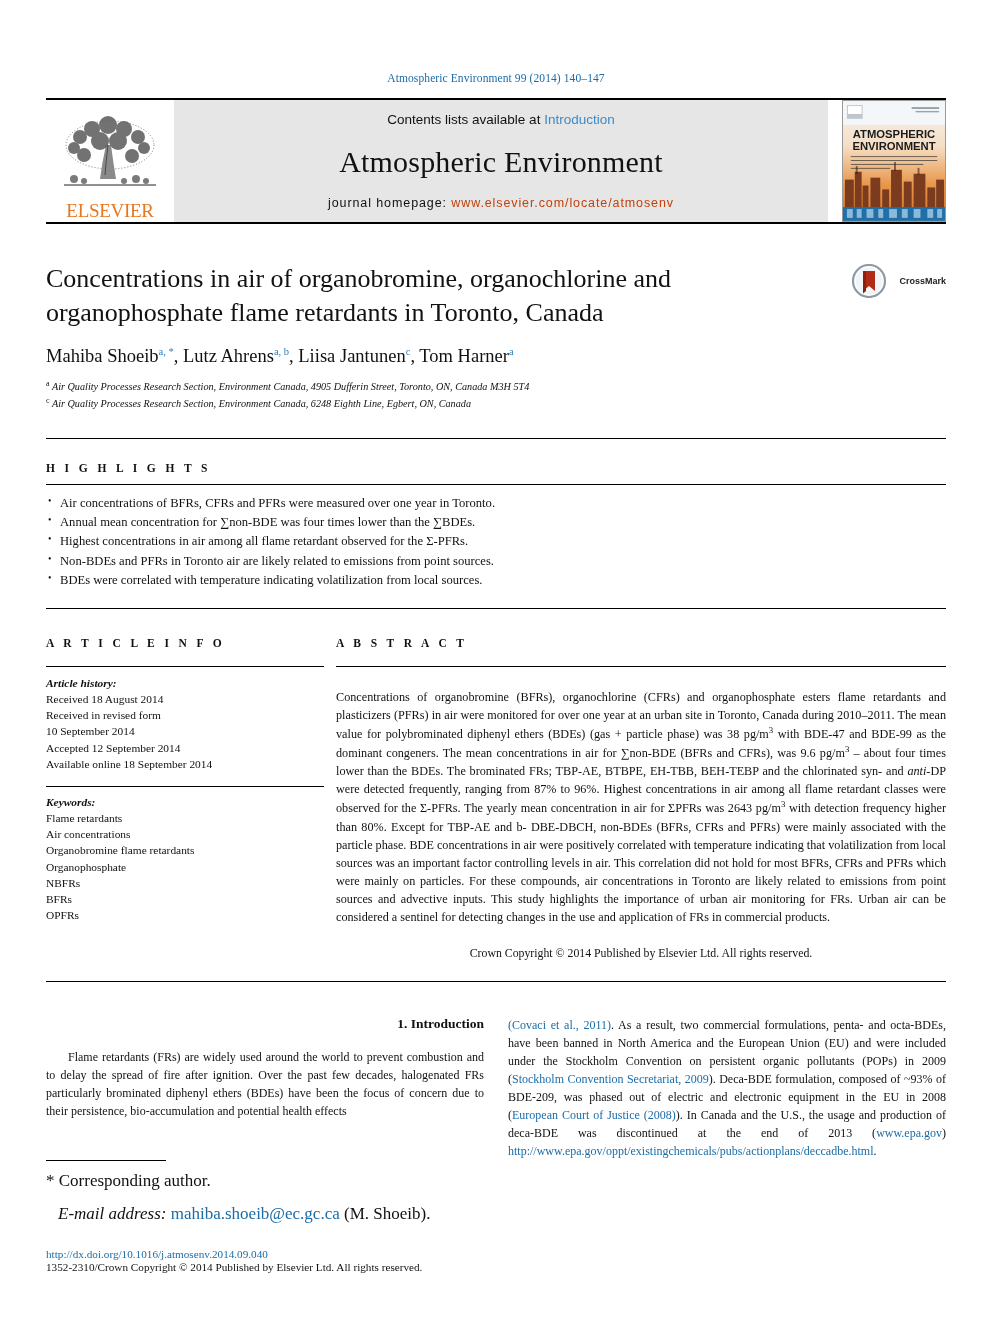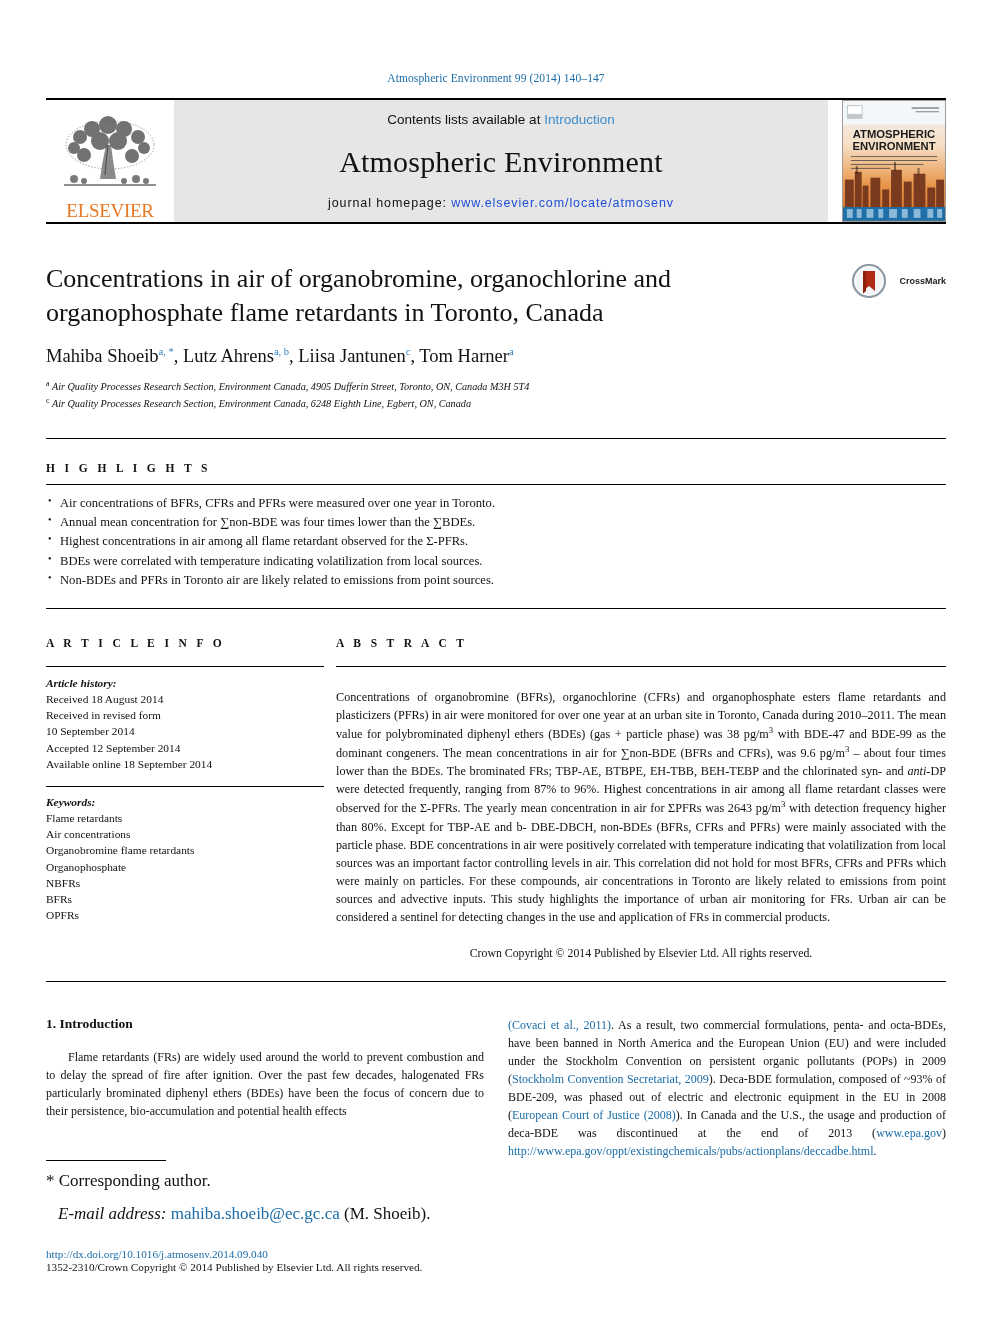--- a/index.html
+++ b/index.html
@@ -53,21 +53,21 @@
     align-items: center; justify-content: space-between;
     padding: 12px 0 12px 0;
   }
   .contents-line { font-family: "Liberation Sans", sans-serif; font-size: 13.5px; color: #111; }
   .contents-line .sd { color: #3c8bc9; }
   .journal-title {
     font-family: "Liberation Serif", serif;
     font-size: 30px; color: #111; letter-spacing: .2px;
   }
   .homepage-line { font-family: "Liberation Sans", sans-serif; font-size: 12.5px; color:#111; letter-spacing: .9px; }
-  .homepage-line .url { color: #1d4ed8; }
+  .homepage-line .url { color: #c2410c; }
   .cover-wrap { width: 118px; flex: 0 0 118px; display:flex; align-items:center; justify-content:flex-end;}
   .cover { width: 104px; height: 122px; border: 1px solid #9a9a9a; }
 
   
   .titleblock { margin-top: 38px; position: relative; }
   h1.article-title {
     font-family: "Liberation Serif", serif;
     font-weight: 400;
     font-size: 26px; line-height: 1.3;
     margin: 0; width: 790px; color: #111;
@@ -130,21 +130,21 @@
     font-family: "Liberation Serif", serif;
     font-size: 11.8px; text-align: center; margin-top: 20px; color:#111;
   }
 
   
   .body-rule { margin-top: 20px; }
   .body-cols { display: flex; margin-top: 34px; gap: 24px; }
   .bcol { flex: 1 1 0; }
   h2.sec-head {
     font-family: "Liberation Serif", serif;
-    font-size: 13.5px; font-weight: bold; margin: 0 0 16px 0; color:#111;
+    font-size: 13.5px; font-weight: bold; margin: 0 0 16px 0; color:#111;text-align:right;
   }
   .para {
     font-family: "Liberation Serif", serif;
     font-size: 12px; line-height: 1.5;
     text-align: justify; color: #111; margin: 0;
   }
   .para.indent { text-indent: 22px; }
   a, .lnk { color: #1a6ca8; text-decoration: none; }
 
   
@@ -294,22 +294,22 @@
   </div>
 
   <div class="highlights">
     <hr class="rule-med">
     <div class="sec-label hl-rule-top" style="padding:12px 0 10px 0;">H I G H L I G H T S</div>
     <hr class="rule-med">
     <ul class="hl-list">
       <li>Air concentrations of BFRs, CFRs and PFRs were measured over one year in Toronto.</li>
       <li>Annual mean concentration for ∑non-BDE was four times lower than the ∑BDEs.</li>
       <li>Highest concentrations in air among all flame retardant observed for the Σ-PFRs.</li>
+      <li>Non-BDEs and PFRs in Toronto air are likely related to emissions from point sources.</li>
       <li>BDEs were correlated with temperature indicating volatilization from local sources.</li>
-      <li>Non-BDEs and PFRs in Toronto air are likely related to emissions from point sources.</li>
     </ul>
   </div>
 
   <div style="margin-top:18px;">
     <hr class="rule-med">
     <div class="info-abstract">
 
       <div class="col-info">
         <div class="sec-label" style="padding:14px 0 8px 0;">A R T I C L E   I N F O</div>
         <hr class="subrule">

